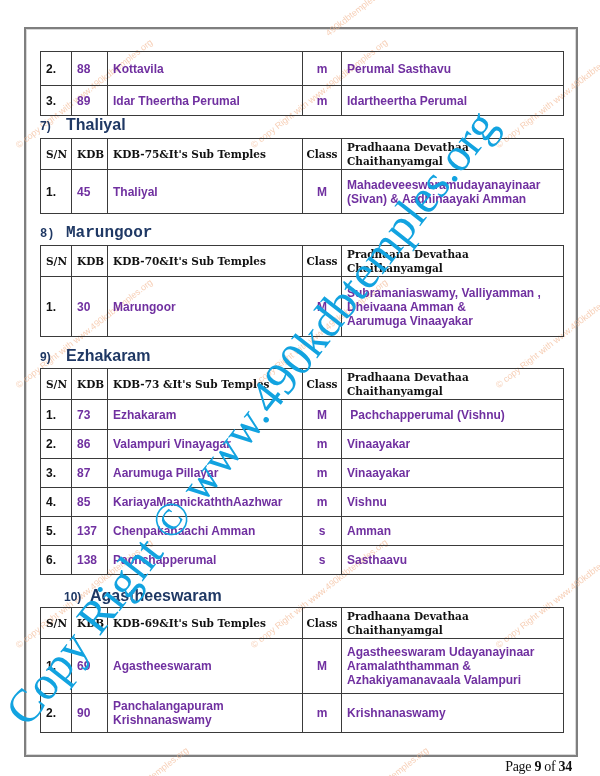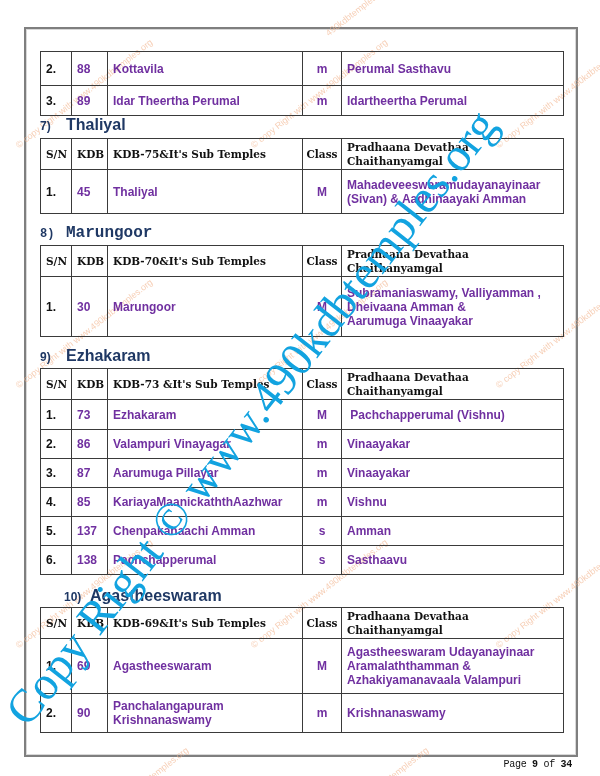--- a/index.html
+++ b/index.html
@@ -34,22 +34,22 @@
   table.kdb th.center, table.kdb td.center { text-align:center; padding:0; }
   td.sn { color:#111; font-size:12.5px; }
   td.pur { color:#7030A0; }
   .section-title {
     position:absolute; left:40px; color:#1F3864; font-weight:bold;
     font-family:"Liberation Sans", sans-serif;
   }
   .section-title .num { font-size:12px; display:inline-block; width:26px; }
   .section-title .name { font-size:16px; }
   .page-num {
-    position:absolute; right:28px; top:759px; font-size:10px; color:#111;
-    font-family:Liberation Mono, monospace; letter-spacing:-0.3px;
+    position:absolute; right:28px; top:759px; font-size:14px; color:#111;
+    font-family:Liberation Serif, serif; letter-spacing:-0.3px;
   }
   .page-num b { font-weight:bold; }
   .wm-small {
     position:absolute; color:#f2b58f; font-size:9px; opacity:0.65;
     transform:rotate(-38deg); transform-origin:left bottom; white-space:nowrap;
     font-family:"Liberation Sans", sans-serif; pointer-events:none;
   }
   .wm-big {
     position:absolute; left:-6px; top:702px;
     transform:rotate(-52deg); transform-origin:left top;

